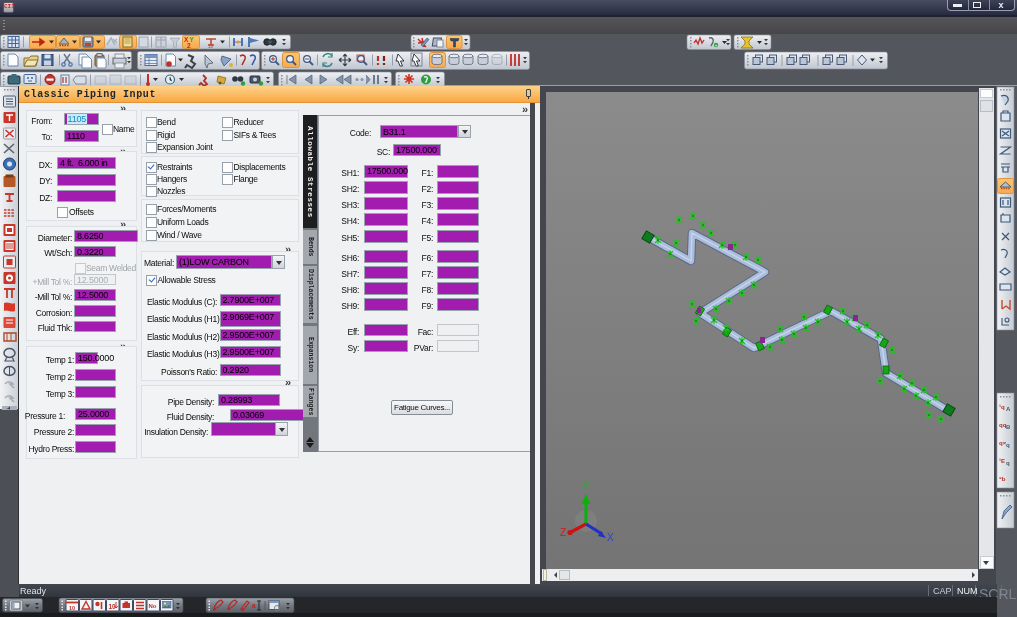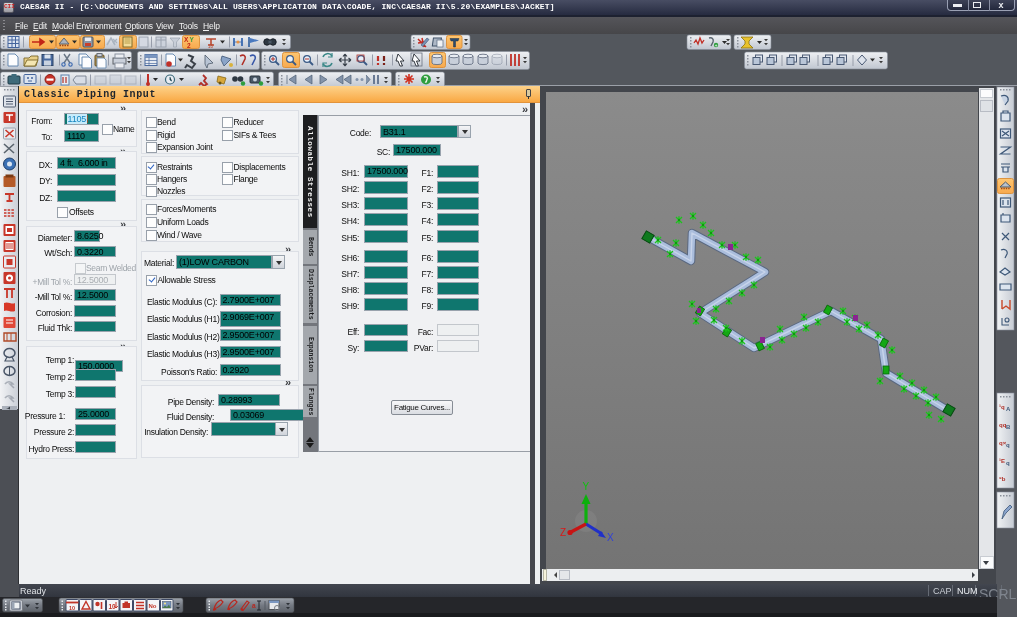--- a/index.html
+++ b/index.html
@@ -1,56 +1,45 @@
 <!DOCTYPE html>
 <html><head><meta charset="utf-8"><style>
 html,body{margin:0;padding:0}
 #app{position:relative;width:1017px;height:617px;background:#565a61;font-family:"Liberation Sans",sans-serif;overflow:hidden}
 .ab{position:absolute}
 .lb{position:absolute;font-size:8.5px;letter-spacing:-0.3px;color:#0c0c0c;white-space:nowrap}
 .lbr{text-align:right}
 .gray{color:#9ea4aa}
-.in{position:absolute;background:#0f766e;border:1px solid #99a3ad;font-size:9px;line-height:9px;padding:1px 0 0 2px;color:#000;letter-spacing:-0.2px;white-space:nowrap;box-sizing:border-box}
+.in{position:absolute;background:#a21caf;border:1px solid #99a3ad;font-size:9px;line-height:9px;padding:1px 0 0 2px;color:#000;letter-spacing:-0.2px;white-space:nowrap;box-sizing:border-box}
 .ing{background:#eef0f1;border-color:#c3c7cc;color:#a9adb2}
 .gb{position:absolute;border:1px solid #dcdfe5;background:#f2f3f5}
 .cb{position:absolute;width:9px;height:9px;background:#fdfdfd;border:1px solid #98a0aa;box-sizing:content-box}
 .cbg{border-color:#c6cace;background:#f4f5f6}
 .ck::after{content:"";position:absolute;left:1.5px;top:1.5px;width:5px;height:3px;border-left:1.6px solid #2b62c4;border-bottom:1.6px solid #2b62c4;transform:rotate(-50deg)}
 .chev{position:absolute;font-weight:bold;font-size:11px;line-height:8px;color:#3a3c40;letter-spacing:-1px;font-family:"Liberation Sans",sans-serif}
 .vt{position:absolute;left:303px;width:14px;writing-mode:vertical-rl;font-family:"Liberation Mono",monospace;font-weight:bold;font-size:6.5px;letter-spacing:0;text-align:center;line-height:14px;overflow:hidden}
 .vtA{background:#1d1e20;color:#f2f2f2;font-size:7.5px;letter-spacing:0.6px}
 .vtI{background:#a4a8ad;color:#17181a}
 </style></head><body>
 <div id="app">
 
 <div class="ab" style="left:0;top:0;width:1017px;height:15px;background:linear-gradient(#484d63,#262b40)"></div>
 <div class="ab" style="left:0;top:15px;width:1017px;height:2px;background:#1d2130"></div>
 <div class="ab" style="left:3px;top:2px;width:11px;height:11px;background:linear-gradient(#d8d8dc,#9a9aa2);border:1px solid #55555f;border-radius:2px;box-sizing:border-box"></div>
 <div class="ab" style="left:4px;top:4px;width:8px;height:6px;font-size:6px;line-height:6px;color:#c22;font-weight:bold;font-family:'Liberation Mono',monospace">CII</div>
-<div class="ab" style="left:20px;top:2px;width:700px;font-family:'Liberation Mono',monospace;font-weight:bold;font-size:8px;letter-spacing:0.15px;color:#fff;white-space:nowrap">CAESAR II - [C:\DOCUMENTS AND SETTINGS\ALL USERS\APPLICATION DATA\COADE, INC\CAESAR II\5.20\EXAMPLES\JACKET]</div>
 
 <div class="ab" style="left:947px;top:0;width:68px;height:11px;background:linear-gradient(#3d4257,#23283c);border:1px solid #9aa0b4;border-top:none;border-radius:0 0 4px 4px;box-sizing:border-box"></div>
 <div class="ab" style="left:968px;top:0;width:1px;height:11px;background:#8a90a4"></div>
 <div class="ab" style="left:989px;top:0;width:1px;height:11px;background:#8a90a4"></div>
 <div class="ab" style="left:953px;top:4px;width:9px;height:3px;background:#eceef2"></div>
 <div class="ab" style="left:973px;top:2px;width:8px;height:6px;border:1px solid #eceef2;box-sizing:border-box"></div>
 <div class="ab" style="left:996px;top:1px;width:10px;height:9px;color:#eceef2;font-size:9px;line-height:9px;font-weight:bold;text-align:center">x</div>
 
 <div class="ab" style="left:0;top:17px;width:1017px;height:17px;background:linear-gradient(#55555a,#464649)"></div>
 <div class="ab" style="left:3px;top:20px;width:2px;height:10px;background:repeating-linear-gradient(#8b8b90 0 1px,transparent 1px 3px)"></div>
-<div class="ab" style="left:0;top:21px;width:420px;height:13px;color:#f2f2f2;font-size:8.5px;letter-spacing:-0.2px">
- <span style="position:absolute;left:15px"><u>F</u>ile</span>
- <span style="position:absolute;left:33px"><u>E</u>dit</span>
- <span style="position:absolute;left:52px"><u>M</u>odel</span>
- <span style="position:absolute;left:76px">En<u>v</u>ironment</span>
- <span style="position:absolute;left:125px"><u>O</u>ptions</span>
- <span style="position:absolute;left:156px"><u>V</u>iew</span>
- <span style="position:absolute;left:179px"><u>T</u>ools</span>
- <span style="position:absolute;left:203px"><u>H</u>elp</span>
-</div>
 
 <div class="ab" style="left:0;top:34px;width:1017px;height:52px;background:#53575d" id="dock"></div>
 <div class="ab" style="left:0;top:85px;width:1017px;height:2px;background:#9ba0a8"></div>
 <svg id="tbsvg" class="ab" style="left:0;top:34px" width="1017" height="52" xmlns="http://www.w3.org/2000/svg">
 <defs>
 <linearGradient id="gs" x1="0" y1="0" x2="0" y2="1">
           <stop offset="0" stop-color="#eef0f3"></stop>
           <stop offset="1" stop-color="#c0c6d0"></stop>
         </linearGradient>
 <linearGradient id="go" x1="0" y1="0" x2="0" y2="1">
@@ -385,37 +374,37 @@
 <div class="in" style="left:57px;top:157px;width:59px;height:12px;letter-spacing:-0.3px">4 ft.&nbsp;&nbsp;6.000 in</div>
 <div class="lb lbr" style="left:12px;top:176px;width:40px">DY:</div>
 <div class="in" style="left:57px;top:173.5px;width:59px;height:12px"></div>
 <div class="lb lbr" style="left:12px;top:192.5px;width:40px">DZ:</div>
 <div class="in" style="left:57px;top:190px;width:59px;height:12px"></div>
 <div class="cb" style="left:57px;top:207px"></div>
 <div class="lb" style="left:69px;top:207px">Offsets</div>
 
 <div class="gb" style="left:26px;top:226px;width:109px;height:113px"></div>
 <div class="lb lbr" style="left:17px;top:232.5px;width:55px">Diameter:</div>
-<div class="in" style="left:74px;top:230px;width:26px;height:11.5px">8.6250</div>
+<div class="in" style="left:74px;top:230px;width:64px;height:11.5px">8.6250</div>
 <div class="lb lbr" style="left:17px;top:248px;width:55px">Wt/Sch:</div>
 <div class="in" style="left:74px;top:245.5px;width:42px;height:11.5px">0.3220</div>
 <div class="cb cbg" style="left:75px;top:262.5px"></div>
 <div class="lb gray" style="left:86px;top:262.5px">Seam Welded</div>
 <div class="lb lbr gray" style="left:17px;top:276.5px;width:55px">+Mill Tol %:</div>
 <div class="in ing" style="left:74px;top:273.5px;width:42px;height:11.5px">12.5000</div>
 <div class="lb lbr" style="left:17px;top:292px;width:55px">-Mill Tol %:</div>
 <div class="in" style="left:74px;top:289px;width:42px;height:11.5px">12.5000</div>
 <div class="lb lbr" style="left:17px;top:307.5px;width:55px">Corrosion:</div>
 <div class="in" style="left:74px;top:305px;width:42px;height:11.5px"></div>
 <div class="lb lbr" style="left:17px;top:323px;width:55px">Fluid Thk:</div>
 <div class="in" style="left:74px;top:320.5px;width:42px;height:11.5px"></div>
 
 <div class="gb" style="left:26px;top:346px;width:109px;height:111px"></div>
 <div class="lb lbr" style="left:19px;top:355px;width:55px">Temp 1:</div>
-<div class="in" style="left:75px;top:360px;width:48px;height:12px">150.0000</div>
+<div class="in" style="left:75px;top:352px;width:23px;height:12px">150.0000</div>
 <div class="lb lbr" style="left:19px;top:371.5px;width:55px">Temp 2:</div>
 <div class="in" style="left:75px;top:368.5px;width:41px;height:12px"></div>
 <div class="lb lbr" style="left:19px;top:388.5px;width:55px">Temp 3:</div>
 <div class="in" style="left:75px;top:385.5px;width:41px;height:12px"></div>
 <div class="lb lbr" style="left:10px;top:410.5px;width:55px">Pressure 1:</div>
 <div class="in" style="left:75px;top:407.5px;width:41px;height:12px">25.0000</div>
 <div class="lb lbr" style="left:19px;top:427px;width:55px">Pressure 2:</div>
 <div class="in" style="left:75px;top:424px;width:41px;height:12px"></div>
 <div class="lb lbr" style="left:11px;top:443.5px;width:63px">Hydro Press:</div>
 <div class="in" style="left:75px;top:440.5px;width:41px;height:12px"></div>

